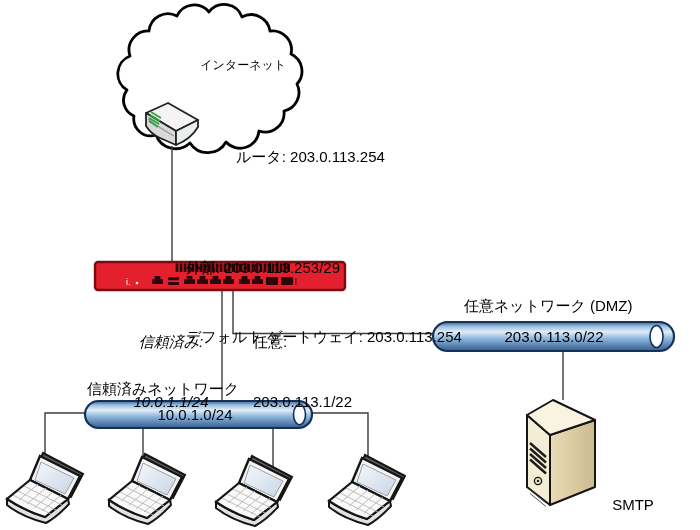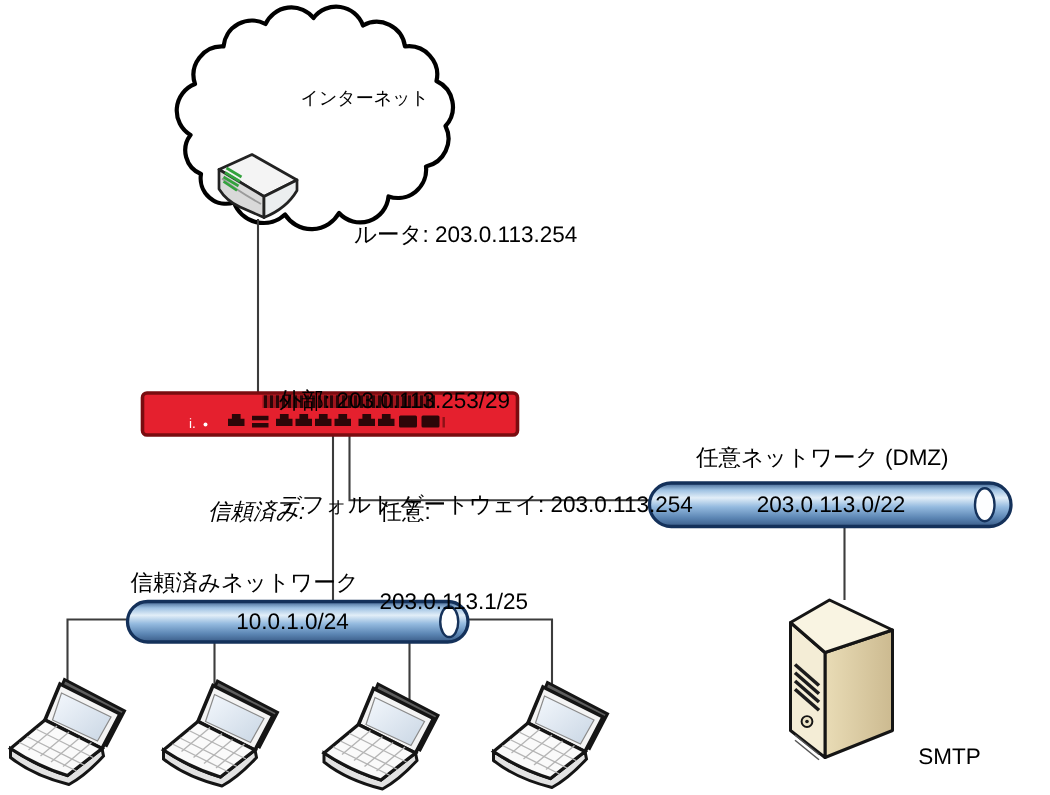--- a/index.html
+++ b/index.html
@@ -171,25 +171,26 @@
 
   <div class="lbl" style="left:193px;top:147px;margin-left:43px;">ルータ: 203.0.113.254</div>
 
   <div class="lbl wide" style="left:186px;top:210px;">
     <div>外部: 203.0.113.253/29</div>
     <div>デフォルト ゲートウェイ: 203.0.113.254</div>
   </div>
 
   <div class="lbl center" style="left:101px;top:292px;width:140px;font-style:italic;">
     <div>信頼済み:</div>
+    <div>10.0.1.1/24</div>
   </div>
 
   <div class="lbl" style="left:253px;top:292px;">
     <div>任意:</div>
-    <div>203.0.113.1/25</div>
+    <div>203.0.113.1/22</div>
   </div>
 
   <div class="lbl" style="left:464px;top:296px;">任意ネットワーク (DMZ)</div>
 
   <div class="lbl center" style="left:443px;top:327px;width:222px;">203.0.113.0/22</div>
 
   <div class="lbl" style="left:87px;top:379px;">信頼済みネットワーク</div>
 
   <div class="lbl center" style="left:85px;top:405px;width:220px;">10.0.1.0/24</div>
 

